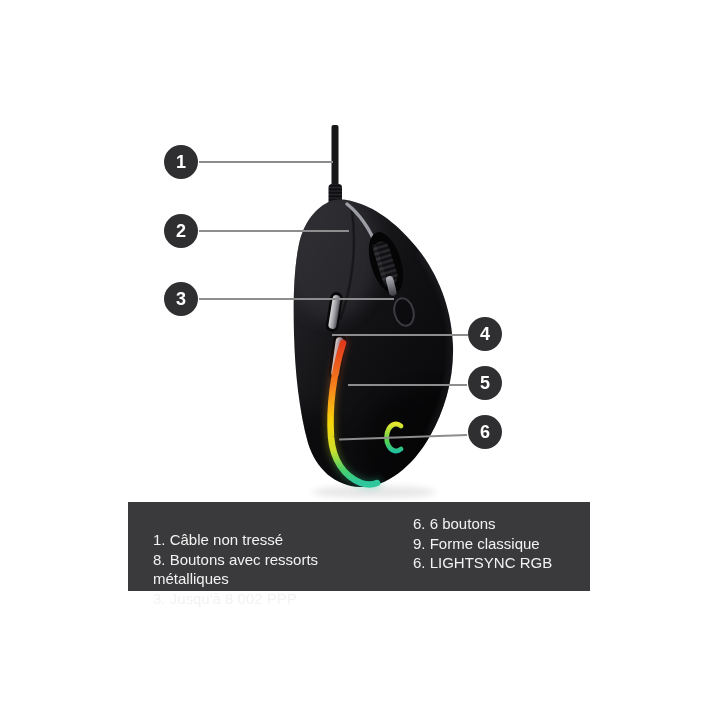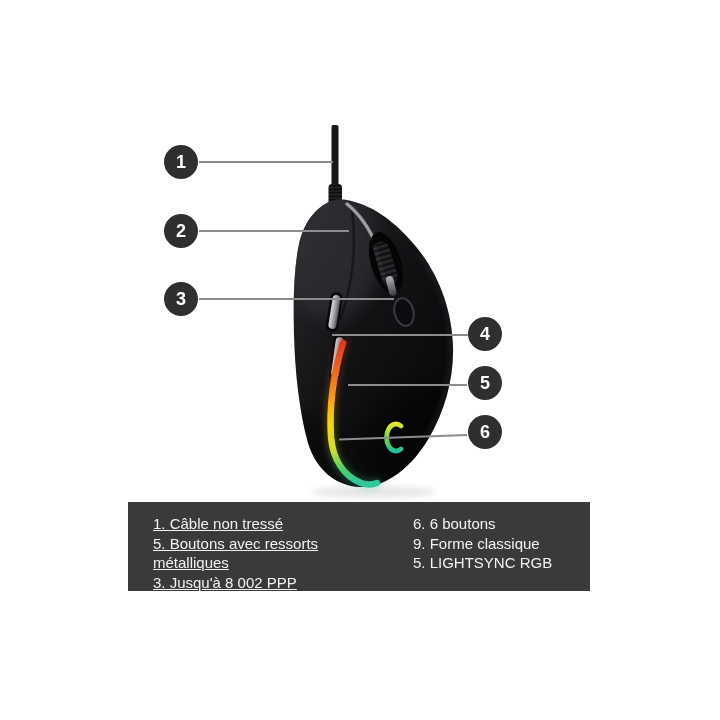--- a/index.html
+++ b/index.html
@@ -9,21 +9,21 @@
   .cline{position:absolute;height:1.5px;background:#8d8d8d;}
   .callout{
     position:absolute;width:34px;height:34px;border-radius:50%;
     background:#2f2f31;color:#ffffff;display:flex;align-items:center;justify-content:center;
     font-size:18px;font-weight:700;letter-spacing:0;
   }
   .legend{
     position:absolute;left:128px;top:502px;width:462px;height:89px;
     background:#3a3a3c;color:#f2f2f2;font-size:15px;line-height:19.5px;font-weight:400;
   }
-  .legend .col-left{position:absolute;left:25px;top:12px;width:200px;text-decoration:underline;}
+  .legend .col-left{position:absolute;left:25px;top:28px;width:200px;}
   .legend .col-right{position:absolute;left:285px;top:12px;width:172px;}
   .legend-item{white-space:normal;}
 </style>
 </head>
 <body>
 
 <div class="stage">
 
   <svg class="art" viewBox="0 0 720 720">
     <defs>
@@ -141,23 +141,23 @@
   <div class="callout" style="left:164px;top:145px;">1</div>
   <div class="callout" style="left:164px;top:214px;">2</div>
   <div class="callout" style="left:164px;top:282px;">3</div>
   <div class="callout" style="left:468px;top:317px;">4</div>
   <div class="callout" style="left:468px;top:366px;">5</div>
   <div class="callout" style="left:468px;top:415px;">6</div>
 
   <div class="legend">
     <div class="col-left">
       <div class="legend-item">1. Câble non tressé</div>
-      <div class="legend-item">5. Boutons avec ressorts métalliques</div>
+      <div class="legend-item">8. Boutons avec ressorts métalliques</div>
       <div class="legend-item">3. Jusqu'à 8 002 PPP</div>
     </div>
     <div class="col-right">
       <div class="legend-item">6. 6 boutons</div>
       <div class="legend-item">9. Forme classique</div>
-      <div class="legend-item">5. LIGHTSYNC RGB</div>
+      <div class="legend-item">6. LIGHTSYNC RGB</div>
     </div>
   </div>
 
 </div>
 
 </body></html>

